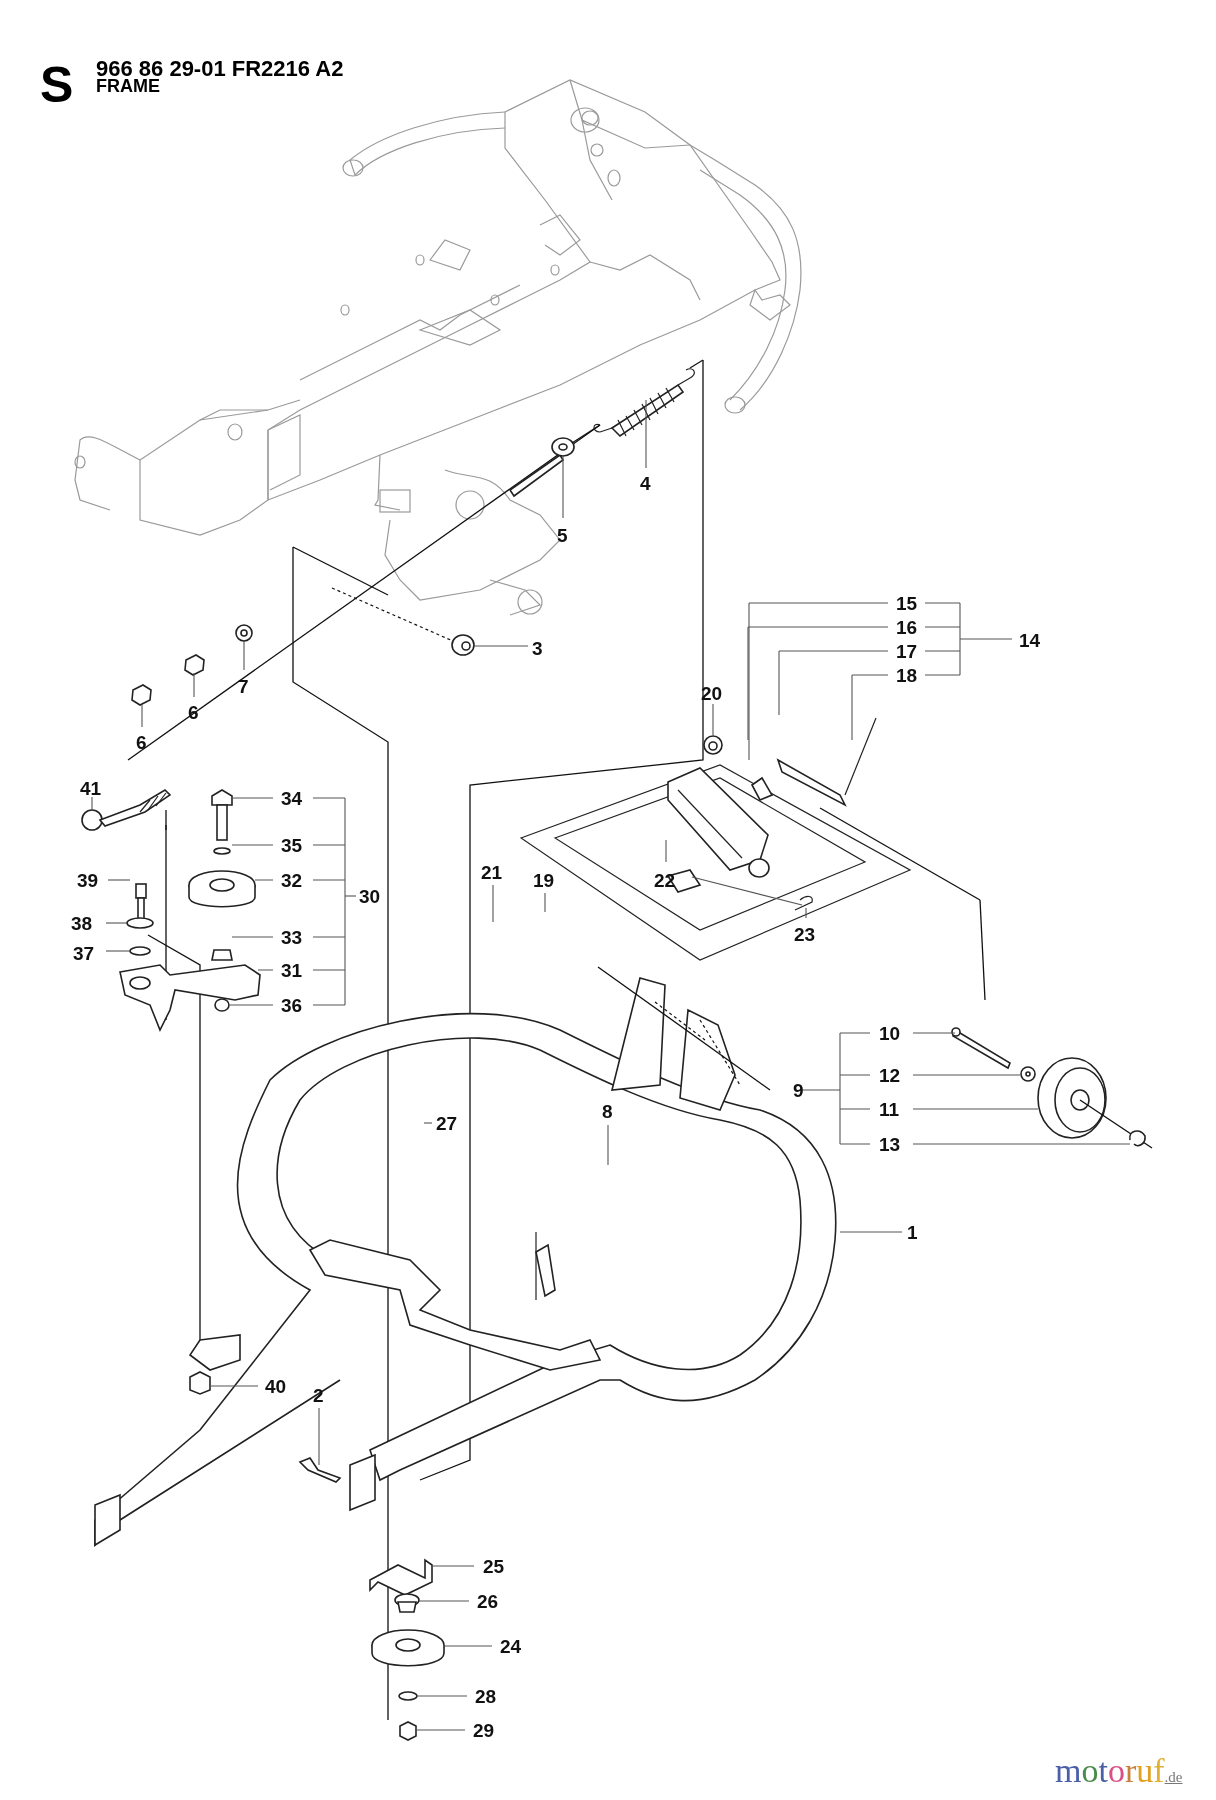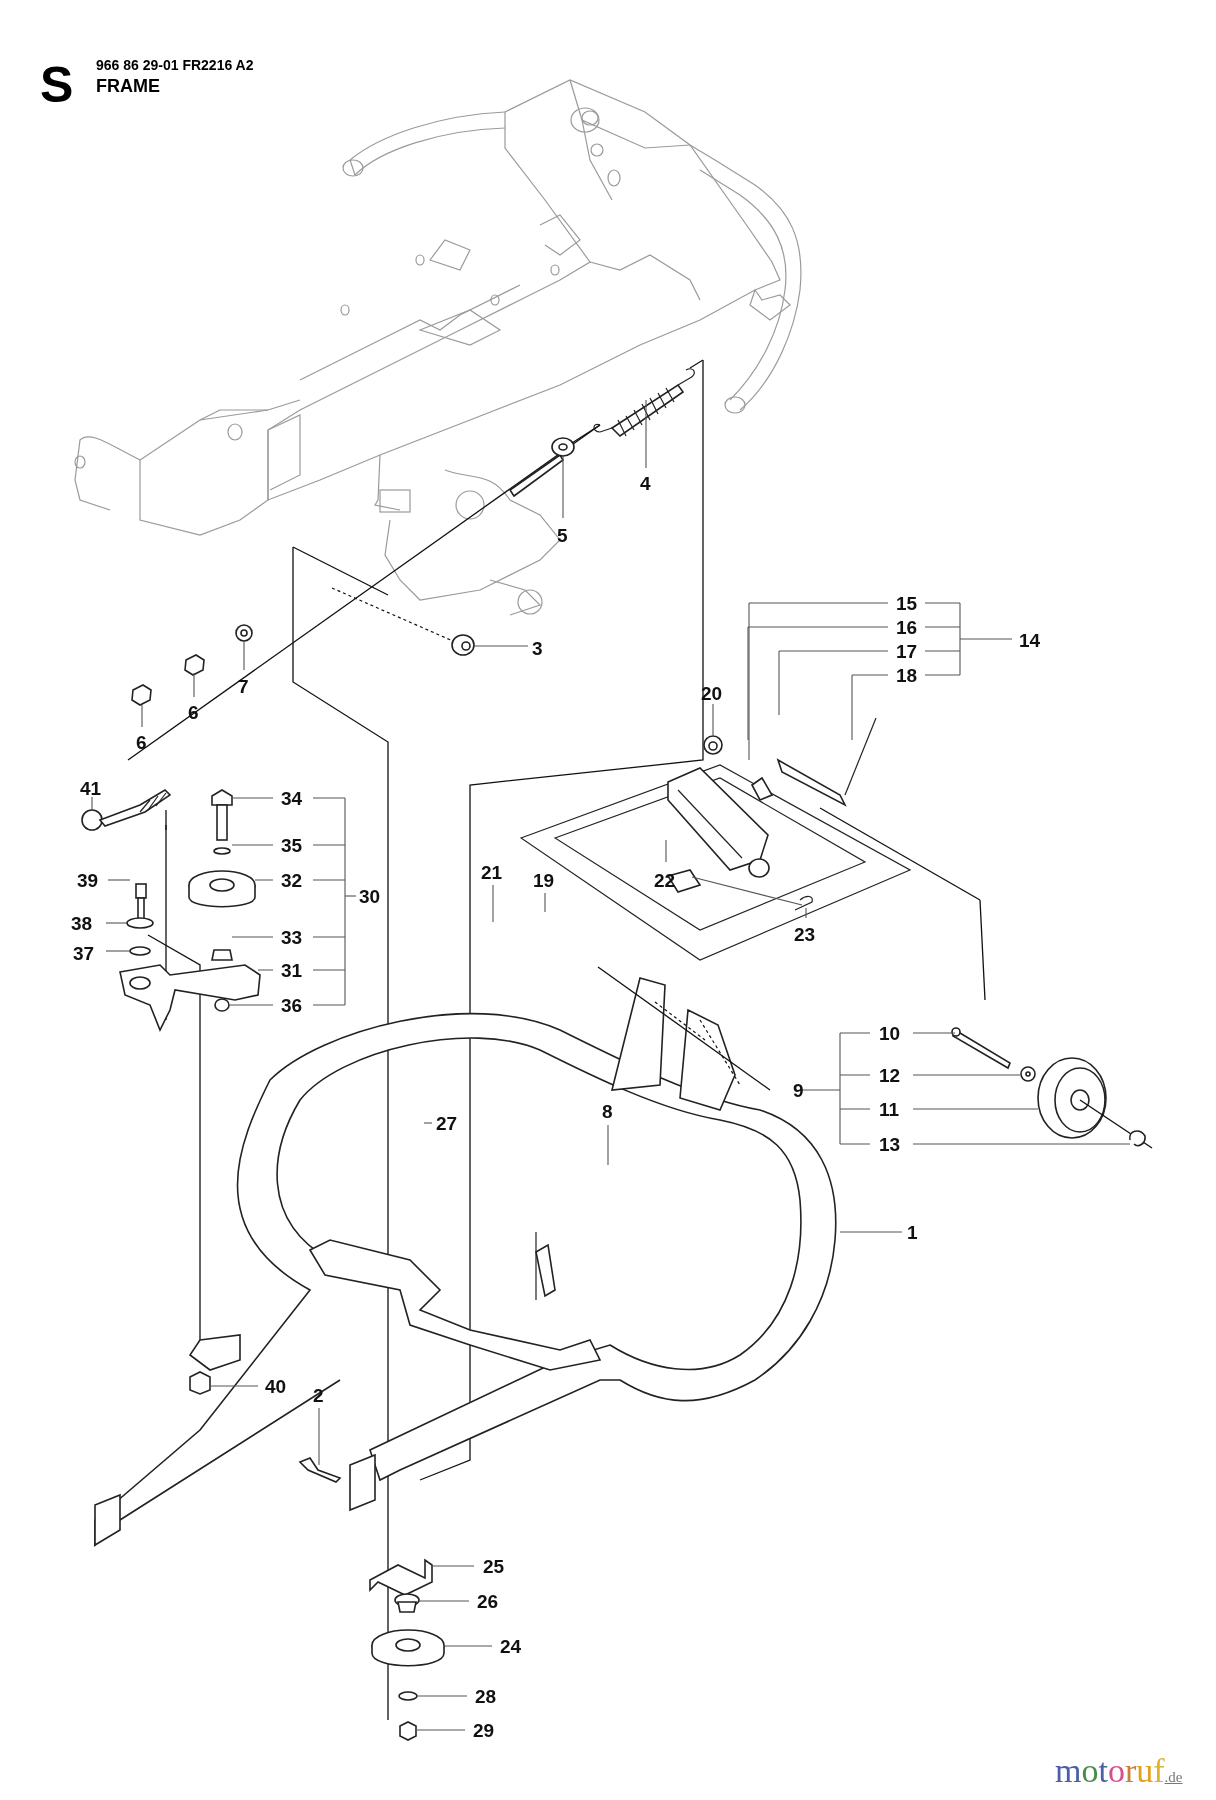--- a/index.html
+++ b/index.html
@@ -1,21 +1,21 @@
 <!DOCTYPE html>
 <html><head>
 <meta charset="utf-8">
 <style>
   html, body { margin: 0; padding: 0; background: #ffffff; }
   body { width: 1216px; height: 1800px; position: relative; overflow: hidden;
          font-family: "Liberation Sans", "DejaVu Sans", sans-serif; }
   .header { position: absolute; left: 40px; top: 58px; }
   .section-letter { position: absolute; left: 0; top: 2px; font-size: 50px; font-weight: bold;
                     color: #000; line-height: 1; }
-  .part-no { position: absolute; left: 56px; top: 0; font-size: 14px; font-weight: bold;
+  .part-no { position: absolute; left: 56px; top: 0; font-size: 22px; font-weight: bold;
              color: #000; white-space: nowrap; line-height: 1; }
   .part-title { position: absolute; left: 56px; top: 19px; font-size: 18px; font-weight: bold;
                 color: #000; white-space: nowrap; line-height: 1; }
   svg#diagram { position: absolute; left: 0; top: 0; }
   .frame { fill: none; stroke: #9a9a9a; stroke-width: 1.2; }
   .part { fill: #fff; stroke: #222; stroke-width: 1.6; }
   .part-thin { fill: none; stroke: #222; stroke-width: 1.2; }
   .leader { fill: none; stroke: #555; stroke-width: 1.1; }
   .axis { fill: none; stroke: #111; stroke-width: 1.3; }
   .dashed { fill: none; stroke: #111; stroke-width: 1.2; stroke-dasharray: 3 3; }

